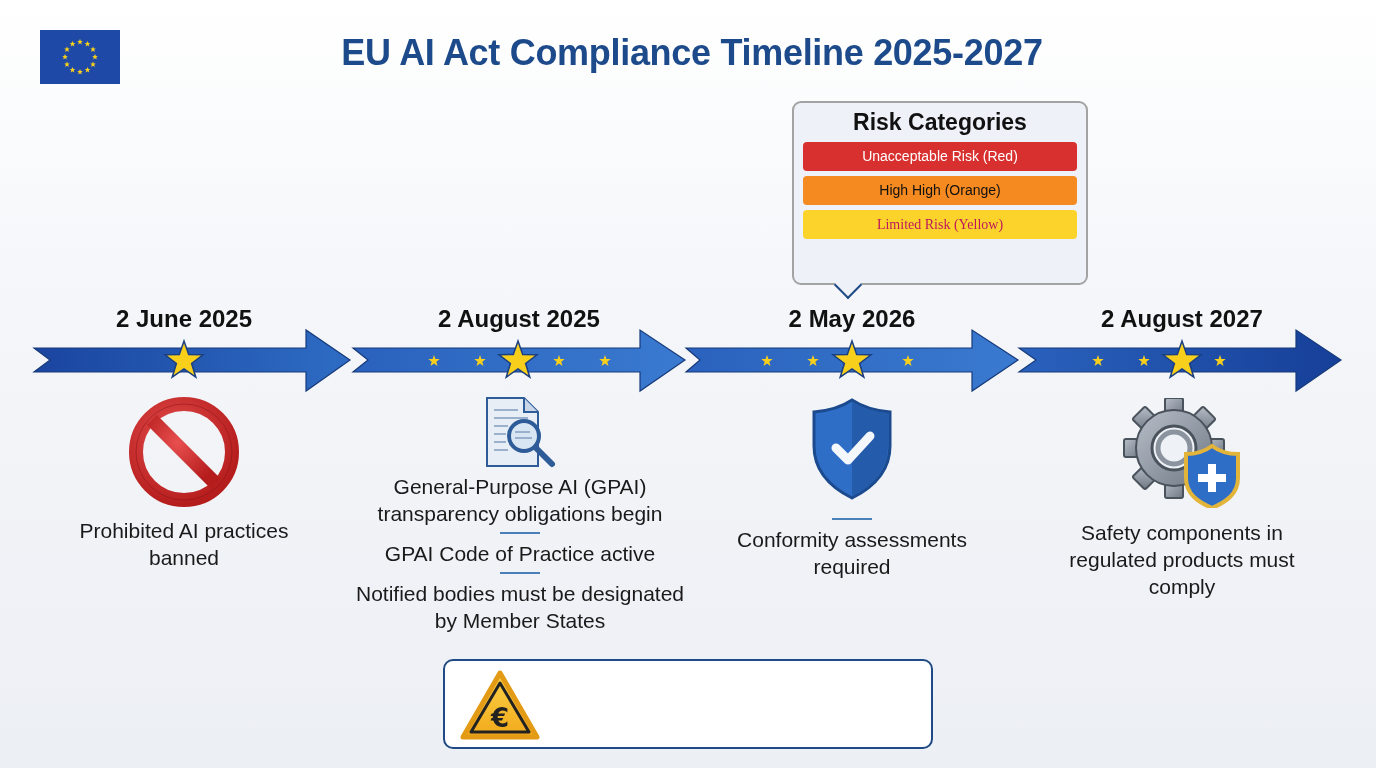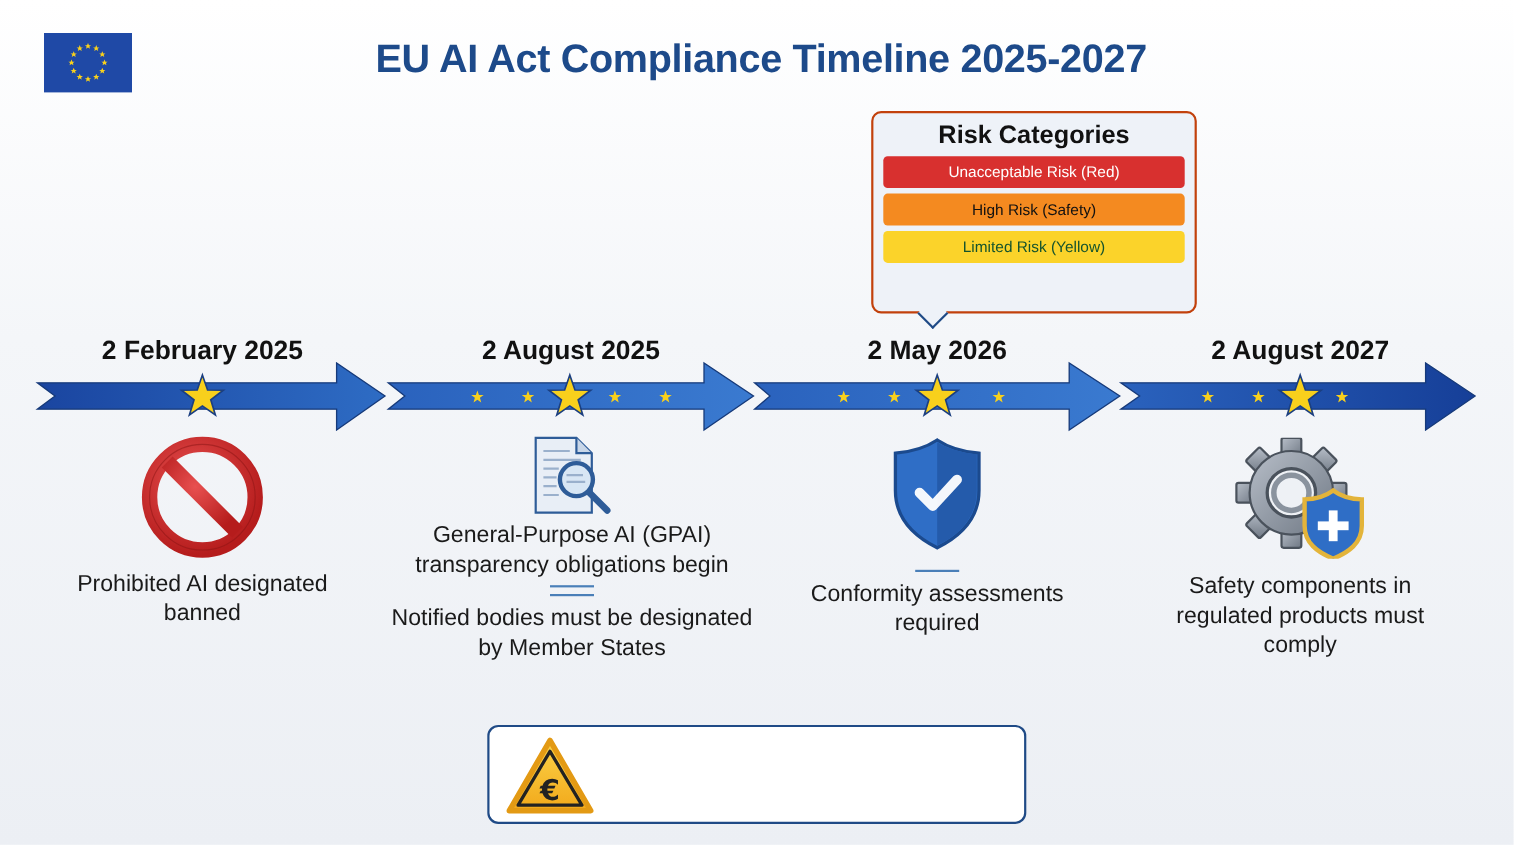--- a/index.html
+++ b/index.html
@@ -16,21 +16,21 @@
   }
   .eu-flag svg { width: 100%; height: 100%; display: block; }
   .title {
     position: absolute; left: 0; right: 0; top: 32px; text-align: center;
     font-size: 36px; font-weight: bold; color: #1d4a8a; letter-spacing: -0.3px;
     padding-left: 8px;
   }
   
   .risk-box {
     position: absolute; left: 792px; top: 101px; width: 296px; height: 184px;
-    background: #eef2f8; border: 2px solid #c2410c; border-radius: 9px;
+    background: #eef2f8; border: 2px solid #a3a3a3; border-radius: 9px;
     padding: 6px 9px 0 9px;
   }
   .risk-box::after {
     content: ""; position: absolute; left: 44px; bottom: -12px;
     width: 18px; height: 18px; background: #eef2f8;
     border-right: 2px solid #1f4a86; border-bottom: 2px solid #1f4a86;
     transform: rotate(45deg);
   }
   .risk-title {
     text-align: center; font-size: 23px; font-weight: bold; color: #111; margin-bottom: 6px;
@@ -80,25 +80,25 @@
       <use href="#fstar" x="27" y="19.5"></use>
       <use href="#fstar" x="32.5" y="14"></use>
   </svg>
 </div>
 
 <h1 class="title">EU AI Act Compliance Timeline 2025-2027</h1>
 
 <div class="risk-box">
   <div class="risk-title">Risk Categories</div>
   <div class="risk-item" style="background:#d8302f;color:#fff;">Unacceptable Risk (Red)</div>
-  <div class="risk-item" style="background:#f48a20;color:#111;">High Risk (Safety)</div>
-  <div class="risk-item" style="background:#fbd32a;color:#14532d;">Limited Risk (Yellow)</div>
-</div>
-
-<div class="date-label" style="left:34px;">2 February 2025</div>
+  <div class="risk-item" style="background:#f48a20;color:#111;">High High (Orange)</div>
+  <div class="risk-item" style="background:#fbd32a;color:#be185d;font-family:Liberation Serif, serif;">Limited Risk (Yellow)</div>
+</div>
+
+<div class="date-label" style="left:34px;">2 June 2025</div>
 <div class="date-label" style="left:369px;">2 August 2025</div>
 <div class="date-label" style="left:702px;">2 May 2026</div>
 <div class="date-label" style="left:1032px;">2 August 2027</div>
 
 <svg class="arrows" viewBox="0 320 1376 80">
   <defs>
     <linearGradient id="ag1" x1="0" x2="1" y1="0" y2="0">
       <stop offset="0" stop-color="#1a45a0"></stop>
         <stop offset="1" stop-color="#2e6cc4"></stop>
     </linearGradient>
@@ -145,21 +145,21 @@
         <stop offset="0" stop-color="#e85050"></stop>
           <stop offset="1" stop-color="#b51c1c"></stop>
       </radialGradient>
     </defs>
     <circle cx="56" cy="56" r="48" fill="none" stroke="url(#redg)" stroke-width="14"></circle>
     <circle cx="56" cy="56" r="48" fill="none" stroke="#8a1414" stroke-width="1" opacity="0.5"></circle>
     <line x1="24" y1="24" x2="88" y2="88" stroke="url(#redg)" stroke-width="14"></line>
   </svg>
 </div>
 <div class="desc" style="left:64px;width:240px;top:517px;">
-  <div>Prohibited AI designated banned</div>
+  <div>Prohibited AI practices banned</div>
 </div>
 
 <div class="milestone-icon" style="left:484px;top:396px;width:76px;height:76px;">
   <svg viewBox="0 0 76 76" width="76" height="76">
     <path d="M3,2 H40 L54,16 V70 H3 Z" fill="#e8eef6" stroke="#2e5c98" stroke-width="2"></path>
     <path d="M40,2 V16 H54" fill="#c8d6e8" stroke="#2e5c98" stroke-width="2"></path>
     <line x1="10" y1="14" x2="34" y2="14" stroke="#9ab0cc" stroke-width="2"></line>
     <line x1="10" y1="22" x2="44" y2="22" stroke="#9ab0cc" stroke-width="2"></line>
     <line x1="10" y1="30" x2="24" y2="30" stroke="#9ab0cc" stroke-width="2"></line>
     <line x1="10" y1="38" x2="22" y2="38" stroke="#9ab0cc" stroke-width="2"></line>
@@ -167,20 +167,21 @@
     <line x1="10" y1="54" x2="24" y2="54" stroke="#9ab0cc" stroke-width="2"></line>
     <line x1="52" y1="52" x2="68" y2="68" stroke="#2e5c98" stroke-width="6" stroke-linecap="round"></line>
     <circle cx="40" cy="40" r="15" fill="#d8e6f4" stroke="#2e5c98" stroke-width="4"></circle>
     <line x1="31" y1="36" x2="46" y2="36" stroke="#9ab0cc" stroke-width="2"></line>
     <line x1="31" y1="42" x2="48" y2="42" stroke="#9ab0cc" stroke-width="2"></line>
   </svg>
 </div>
 <div class="desc" style="left:350px;width:340px;top:473px;">
   <div>General-Purpose AI (GPAI) transparency obligations begin</div>
   <div class="sep"></div>
+  <div>GPAI Code of Practice active</div>
   <div class="sep"></div>
   <div>Notified bodies must be designated by Member States</div>
 </div>
 
 <div class="milestone-icon" style="left:810px;top:398px;width:84px;height:102px;">
   <svg viewBox="0 0 84 102" width="84" height="102">
     <path d="M42,2 C30,10 16,13 4,14 V48 C4,74 22,90 42,100 C62,90 80,74 80,48 V14 C68,13 54,10 42,2 Z" fill="#2f6ec6" stroke="#1b4a8e" stroke-width="3"></path>
     <path d="M42,4 C54,11 67,14 78,15 V48 C78,73 61,89 42,98 Z" fill="#245bab"></path>
     <polyline points="26,50 38,62 60,38" fill="none" stroke="#ffffff" stroke-width="9" stroke-linecap="round" stroke-linejoin="round" opacity="0.95"></polyline>
   </svg>

